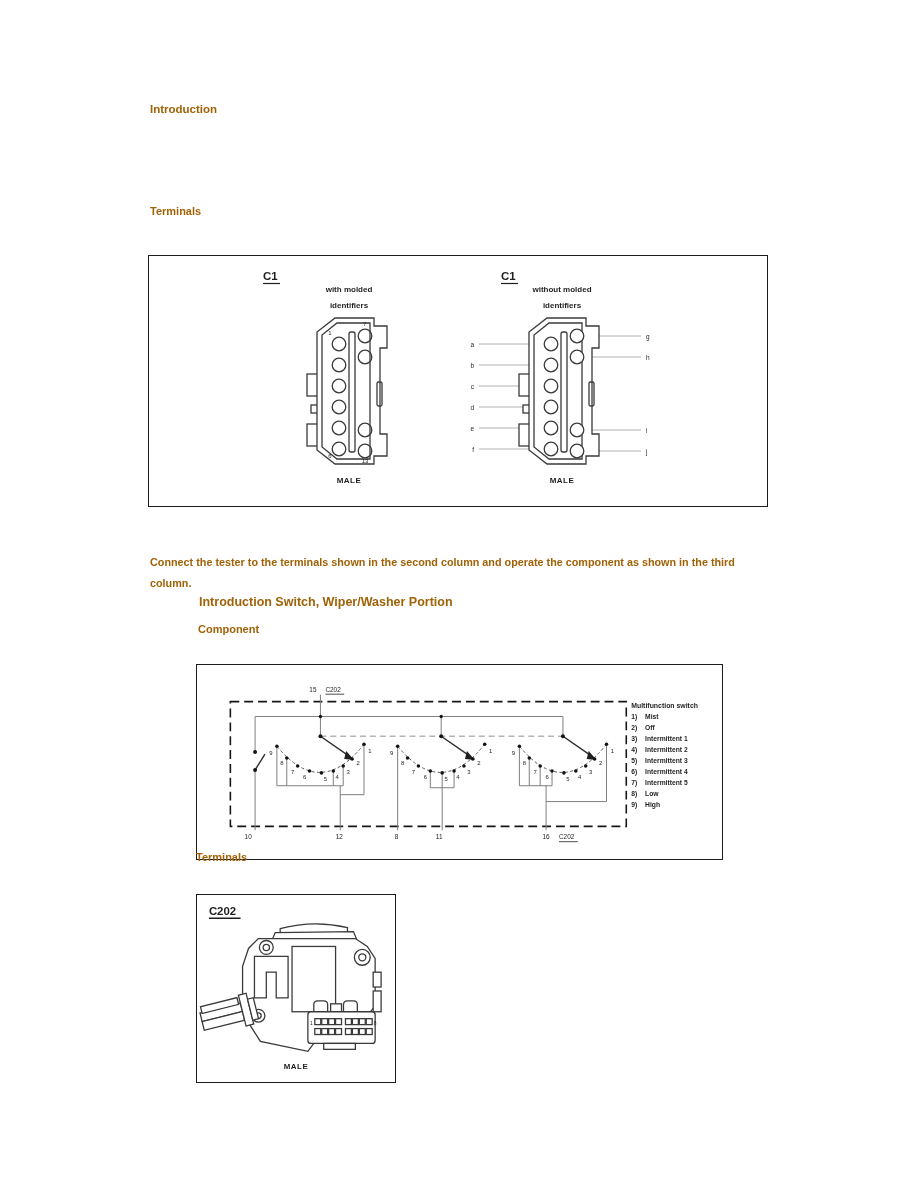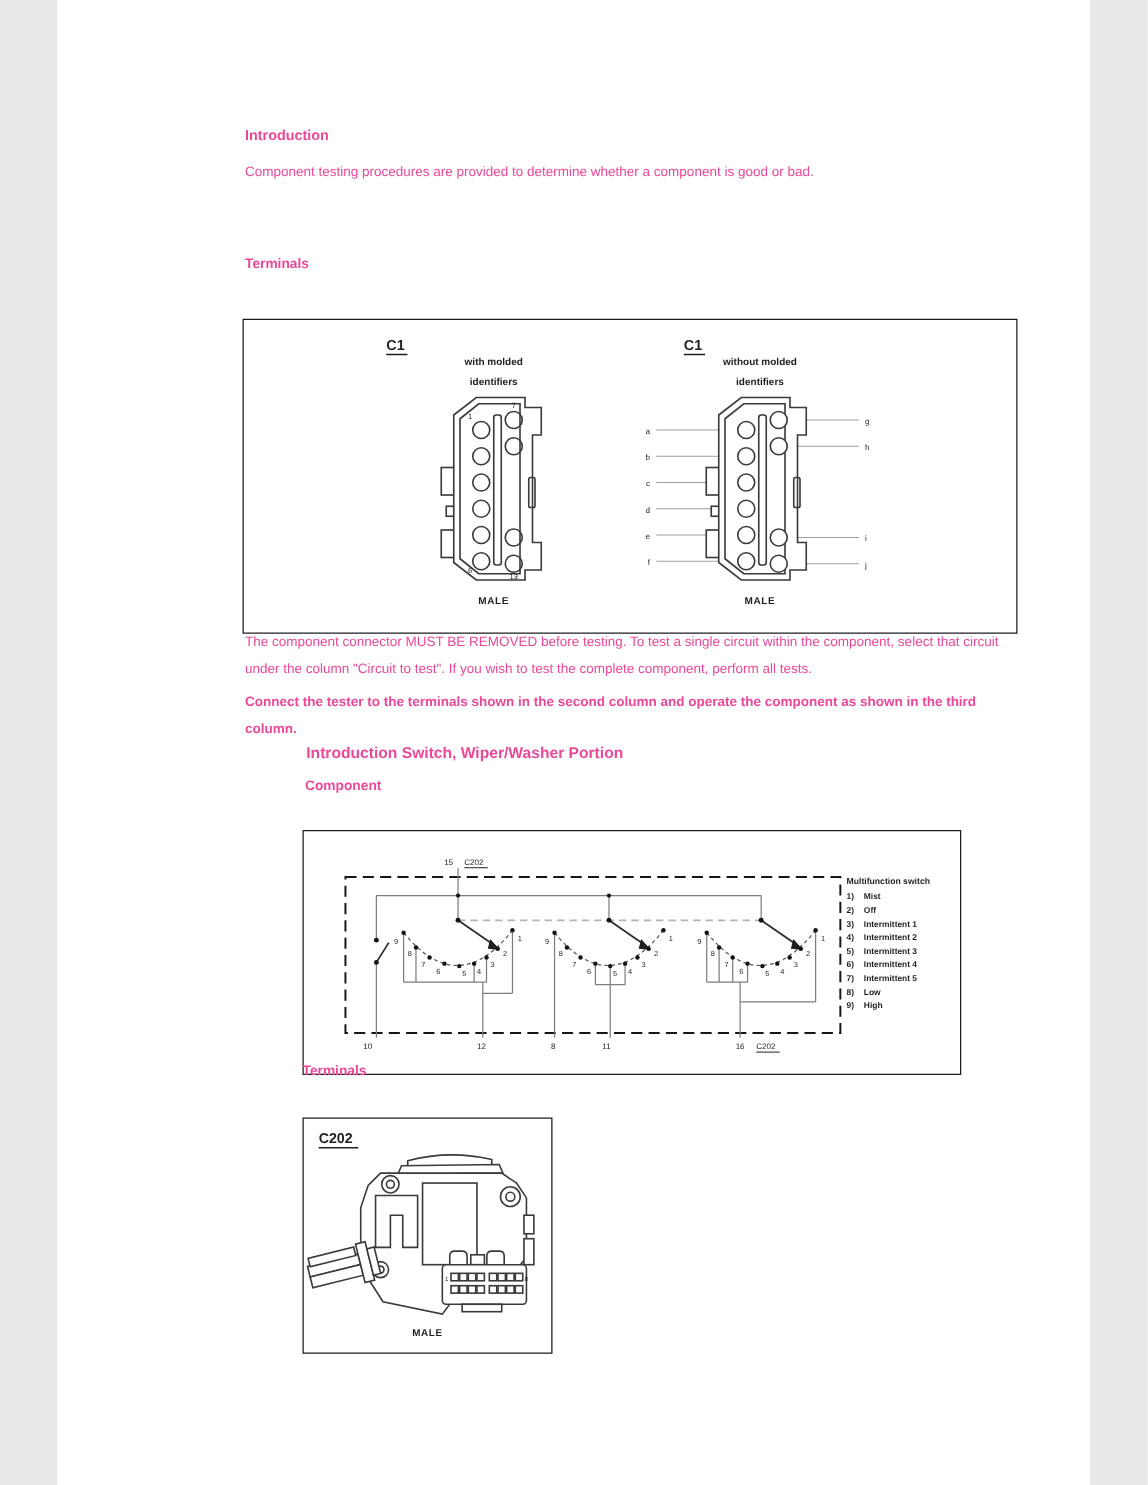--- a/index.html
+++ b/index.html
@@ -1,39 +1,38 @@
 <!DOCTYPE html>
 <html><head>
 <meta charset="utf-8">
 <style>
   html,body{margin:0;padding:0;background:#e8e8e8;}
   .page{
-    position:relative;width:826px;height:1188px;margin:0 auto;background:#ffffff;
-    font-family:"Liberation Sans",sans-serif;color:#ec4899;overflow:hidden;
+    position:relative;width:918px;height:1188px;margin:0 auto;background:#ffffff;
+    font-family:"Liberation Sans",sans-serif;color:#a16207;overflow:hidden;
   }
   .abs{position:absolute;}
   .h1{font-size:11.5px;font-weight:700;}
   .h2{font-size:12.5px;font-weight:700;}
   .h3{font-size:11px;font-weight:700;}
   .para{font-size:10.8px;line-height:21px;}
   .figbox{border:1.6px solid #1c1c1c;background:#fff;margin-top:24px;}
   svg text{font-family:"Liberation Sans",sans-serif;fill:#1f1f1f;}
   .wire{stroke:#7d7d7d;stroke-width:1;fill:none;}
   .wire-dk{stroke:#2b2b2b;stroke-width:1.4;fill:none;}
   .outline{stroke:#3a3a3a;stroke-width:1.3;fill:none;}
   .outline-w{stroke:#3a3a3a;stroke-width:1.3;fill:#ffffff;}
   .leader{stroke:#9c9c9c;stroke-width:0.8;fill:none;}
 </style>
 </head>
 <body>
 
 <div class="page">
 
   <div class="abs h1" style="left:150px;top:103px;">Introduction</div>
-  <div class="abs para" style="left:150px;top:128px;width:630px;">Component testing procedures are provided to determine whether a component is good or bad.</div>
   <div class="abs h3" style="left:150px;top:205px;">Terminals</div>
 
   <div class="abs figbox" style="left:148px;top:231px;width:618px;height:250px;">
     <svg width="618" height="250" viewBox="0 0 618 250">
 
       <text x="114" y="24" font-size="11.5" font-weight="bold">C1</text>
       <line x1="114" y1="27.5" x2="131" y2="27.5" stroke="#1f1f1f" stroke-width="1.2"></line>
       <text x="200" y="36" font-size="8" font-weight="bold" text-anchor="middle">with molded</text>
       <text x="200" y="52" font-size="8" font-weight="bold" text-anchor="middle">identifiers</text>
 
@@ -105,21 +104,20 @@
       <text x="325" y="175" font-size="6.5" text-anchor="end">e</text>
       <text x="325" y="196" font-size="6.5" text-anchor="end">f</text>
       <text x="497" y="83" font-size="6.5">g</text>
       <text x="497" y="104" font-size="6.5">h</text>
       <text x="497" y="177" font-size="6.5">i</text>
       <text x="497" y="198" font-size="6.5">j</text>
       <text x="413" y="227" font-size="8" font-weight="bold" text-anchor="middle" letter-spacing="0.5">MALE</text>
     </svg>
   </div>
 
-  <div class="abs para" style="left:150px;top:504px;width:628px;">The component connector MUST BE REMOVED before testing. To test a single circuit within the component, select that circuit under the column "Circuit to test". If you wish to test the complete component, perform all tests.</div>
   <div class="abs para" style="left:150px;top:552px;width:628px;font-weight:bold;">Connect the tester to the terminals shown in the second column and operate the component as shown in the third column.</div>
 
   <div class="abs h2" style="left:199px;top:595px;">Introduction Switch, Wiper/Washer Portion</div>
   <div class="abs h3" style="left:198px;top:623px;">Component</div>
 
   <div class="abs figbox" style="left:196px;top:640px;width:525px;height:194px;">
     <svg width="525" height="194" viewBox="0 0 527 196">
 
       <text x="119" y="27" font-size="6.5" text-anchor="end">15</text>
       <text x="128" y="27" font-size="6.5">C202</text>

